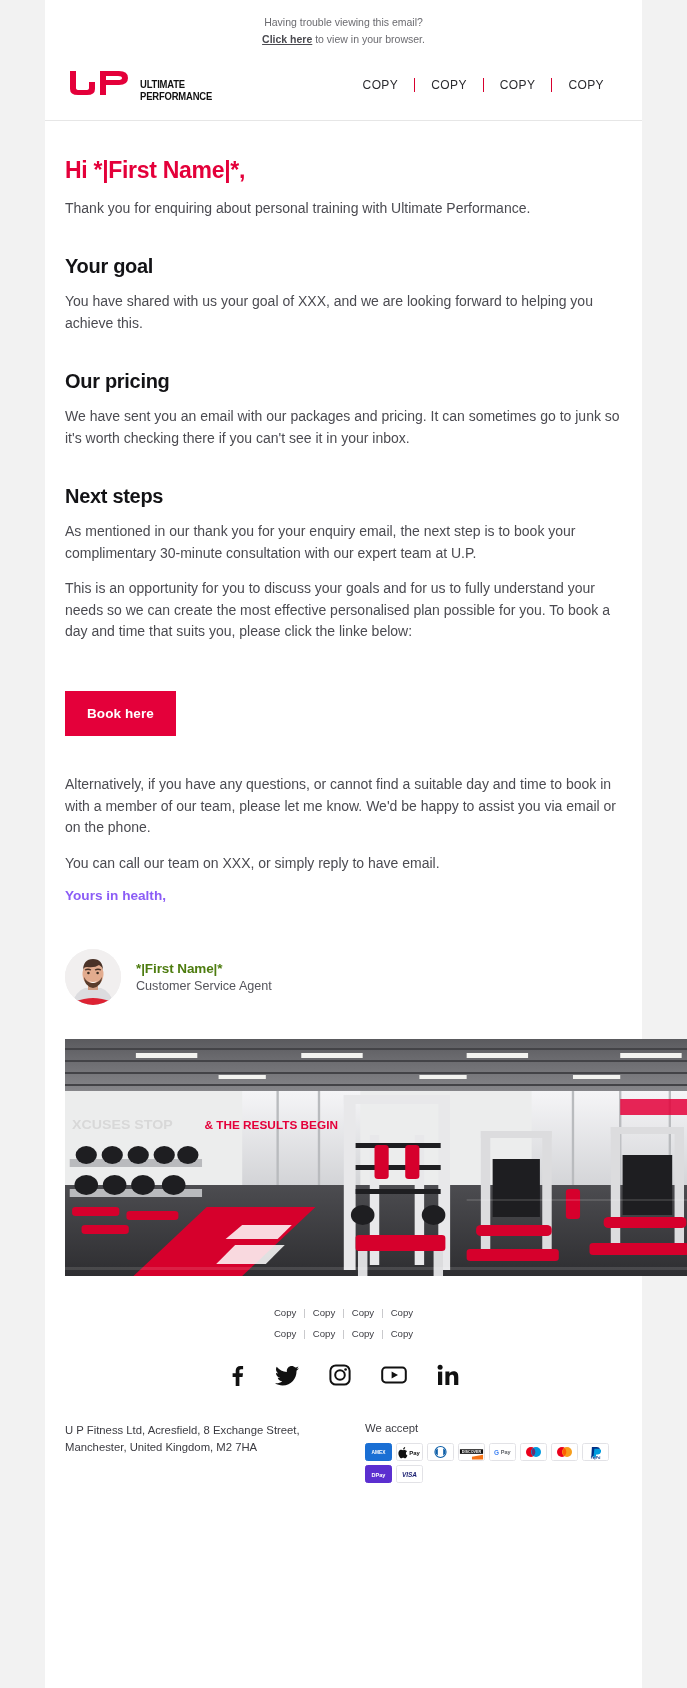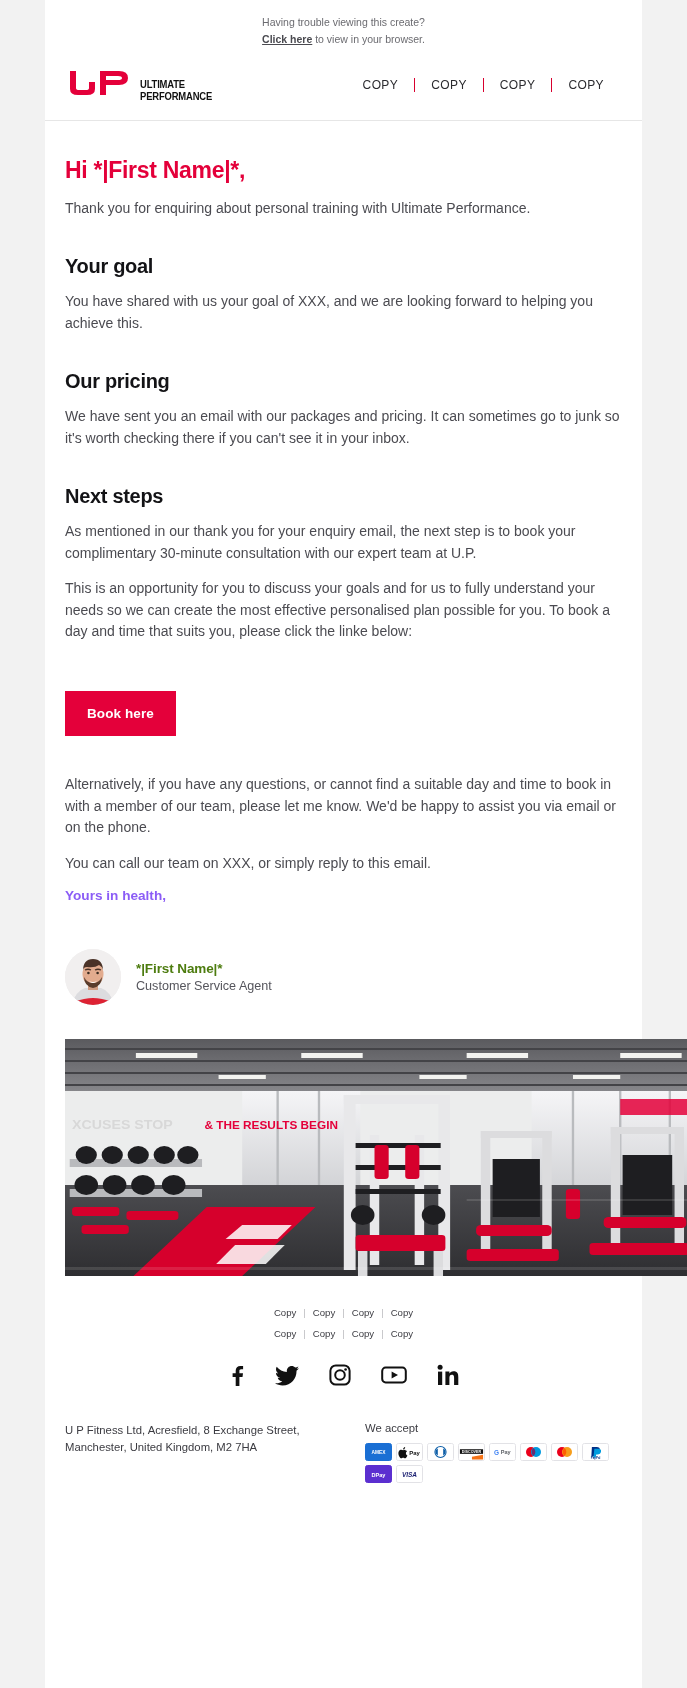--- a/index.html
+++ b/index.html
@@ -213,21 +213,21 @@
     font-weight: 700;
   }
 </style>
 </head>
 <body>
 
 <div class="page">
   <div class="email">
 
     <div class="preheader">
-      <div>Having trouble viewing this create?</div>
+      <div>Having trouble viewing this email?</div>
       <div class="ph-line2"><a href="#">Click here</a><span> to view in your browser.</span></div>
     </div>
 
     <div class="header">
       <div class="logo">
         <span class="logo-mark">
           <svg width="66" height="30" viewBox="0 0 66 30" aria-hidden="true">
             <path d="M3 3 L3 21 Q3 27 11 27 L20 27 Q28 27 28 21 L28 14 L22 14 L22 20 Q22 22 19 22 L12 22 Q9 22 9 20 L9 3 Z" fill="#E4003A"></path>
             <path d="M33 3 L52 3 Q61 3 61 10 Q61 17 52 17 L39 17 L39 12 L51 12 Q55 12 55 10 Q55 8 51 8 L39 8 L39 27 L33 27 Z" fill="#E4003A"></path>
           </svg>
@@ -260,21 +260,21 @@
 
       <h2 class="section">Next steps</h2>
       <p class="para">As mentioned in our thank you for your enquiry email, the next step is to book your complimentary 30-minute consultation with our expert team at U.P.</p>
       <p class="para">This is an opportunity for you to discuss your goals and for us to fully understand your needs so we can create the most effective personalised plan possible for you. To book a day and time that suits you, please click the linke below:</p>
 
       <div class="gap-before-btn"></div>
       <a class="cta" href="#">Book here</a>
       <div class="gap-after-btn"></div>
 
       <p class="para">Alternatively, if you have any questions, or cannot find a suitable day and time to book in with a member of our team, please let me know. We'd be happy to assist you via email or on the phone.</p>
-      <p class="para">You can call our team on XXX, or simply reply to this email.</p>
+      <p class="para">You can call our team on XXX, or simply reply to have email.</p>
       <div class="signoff">Yours in health,</div>
 
       
       <div class="agent">
         <div class="avatar">
           <svg viewBox="0 0 56 56" width="56" height="56" aria-hidden="true">
             <rect width="56" height="56" fill="#f1efef"></rect>
             <ellipse cx="28" cy="54" rx="20" ry="14" fill="#d9d9dc"></ellipse>
             <path d="M8 56 Q10 42 20 39 L36 39 Q46 42 48 56 Z" fill="#dcdcdf"></path>
             <path d="M23 33 L33 33 L33 41 L23 41 Z" fill="#cf9c82"></path>

